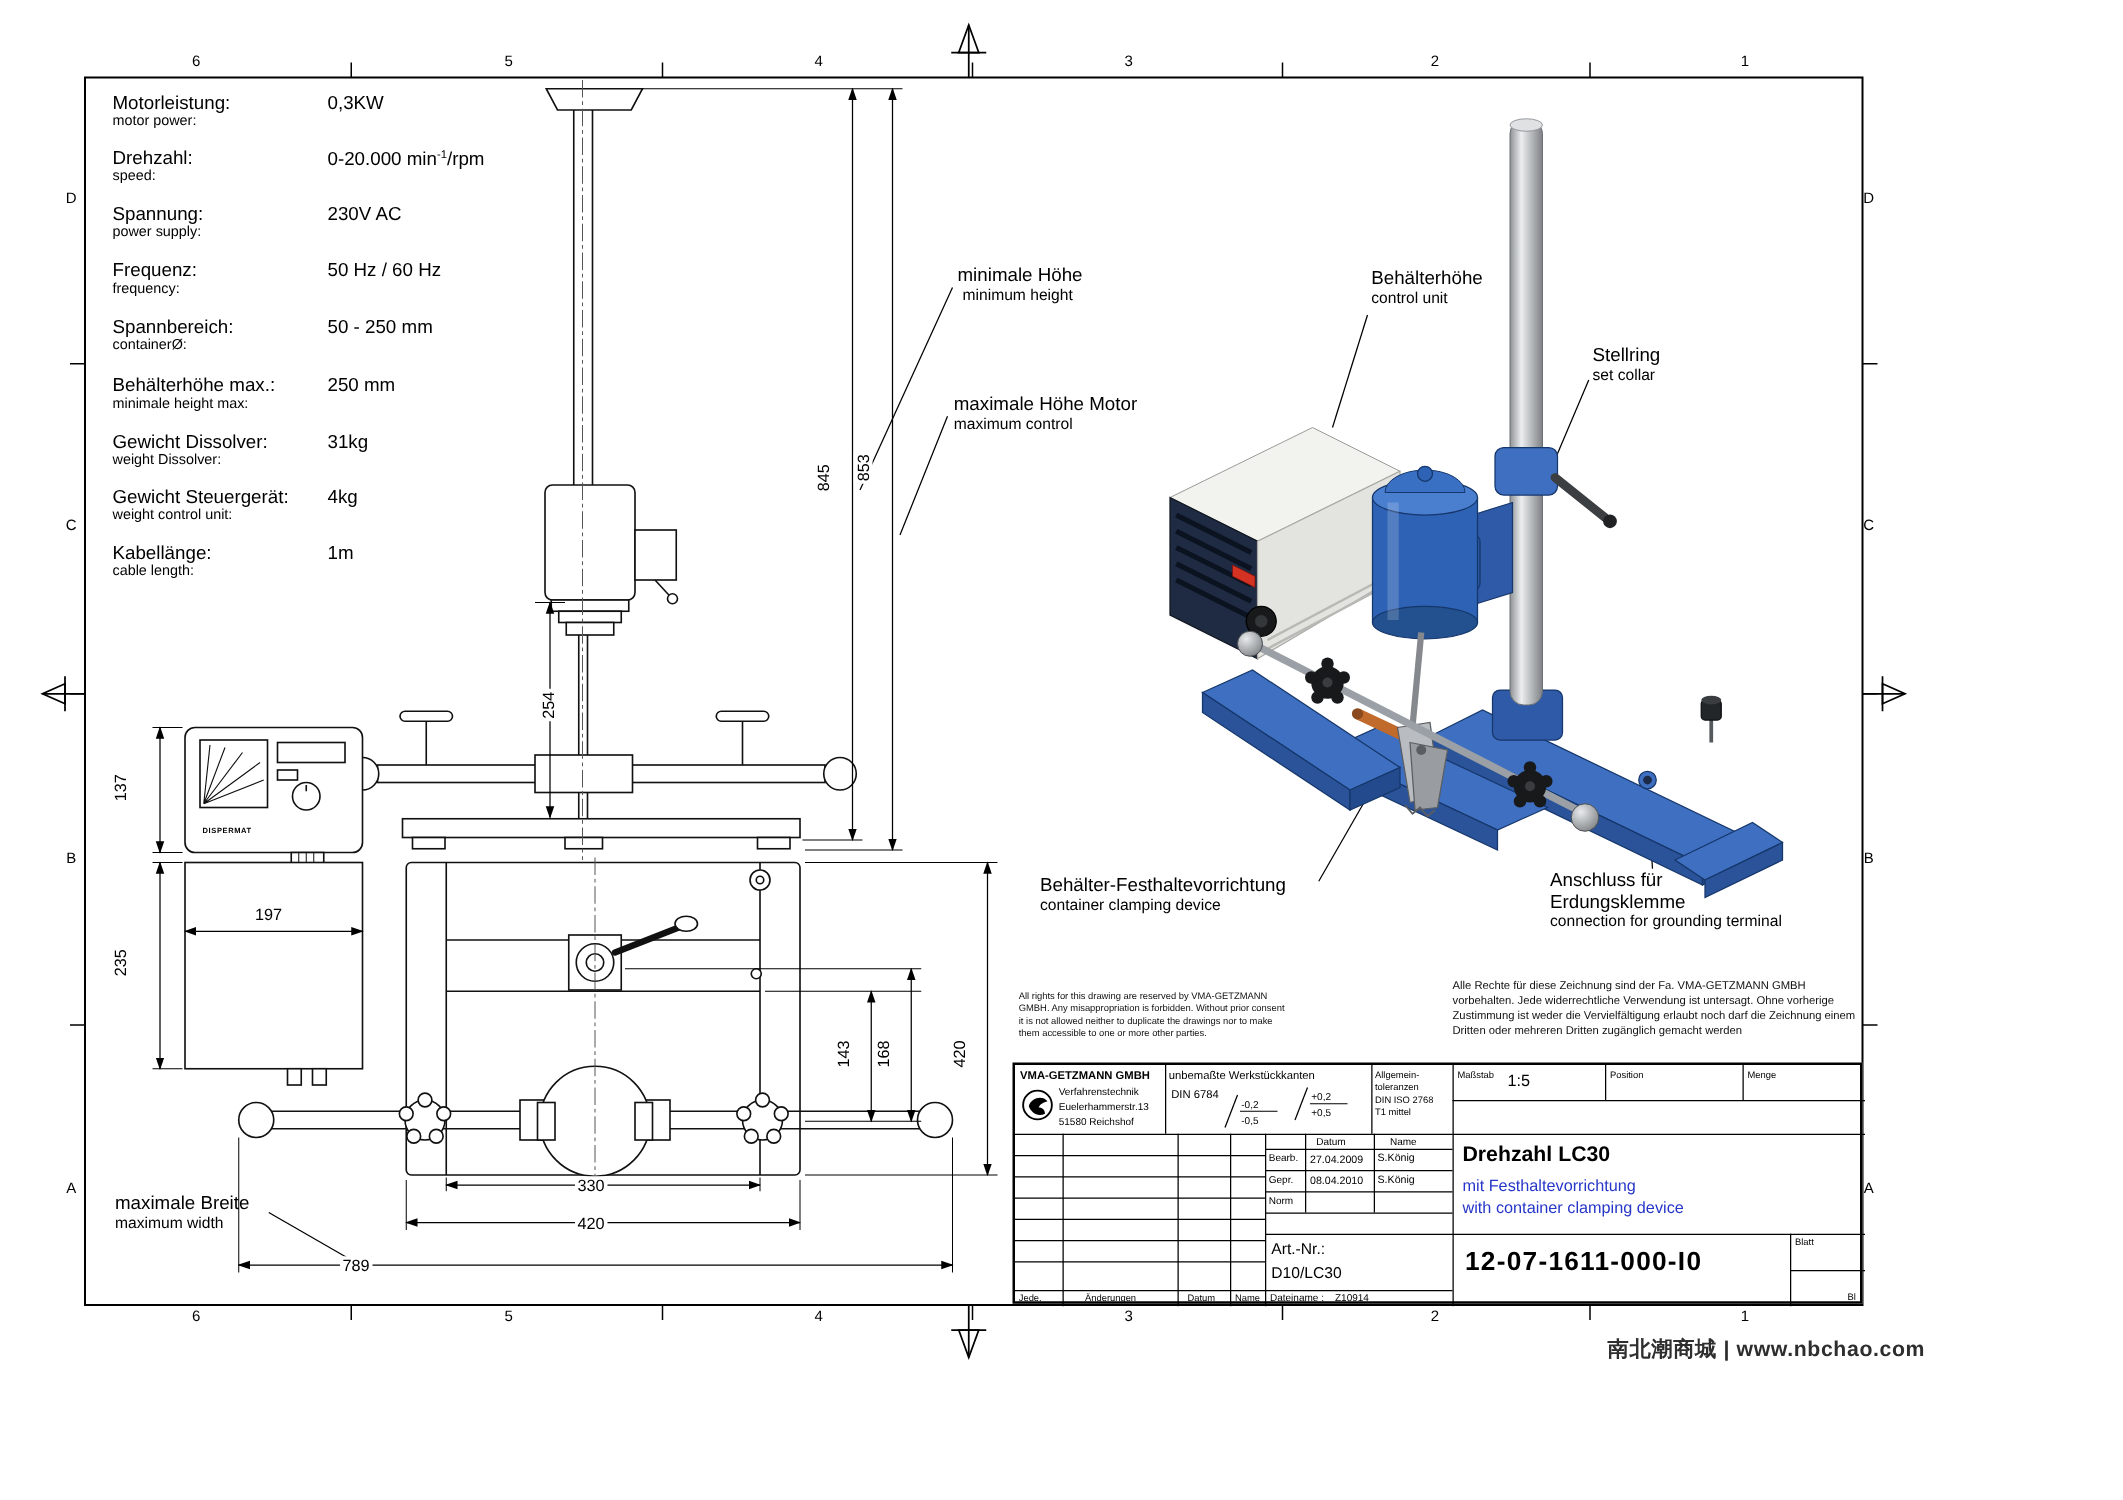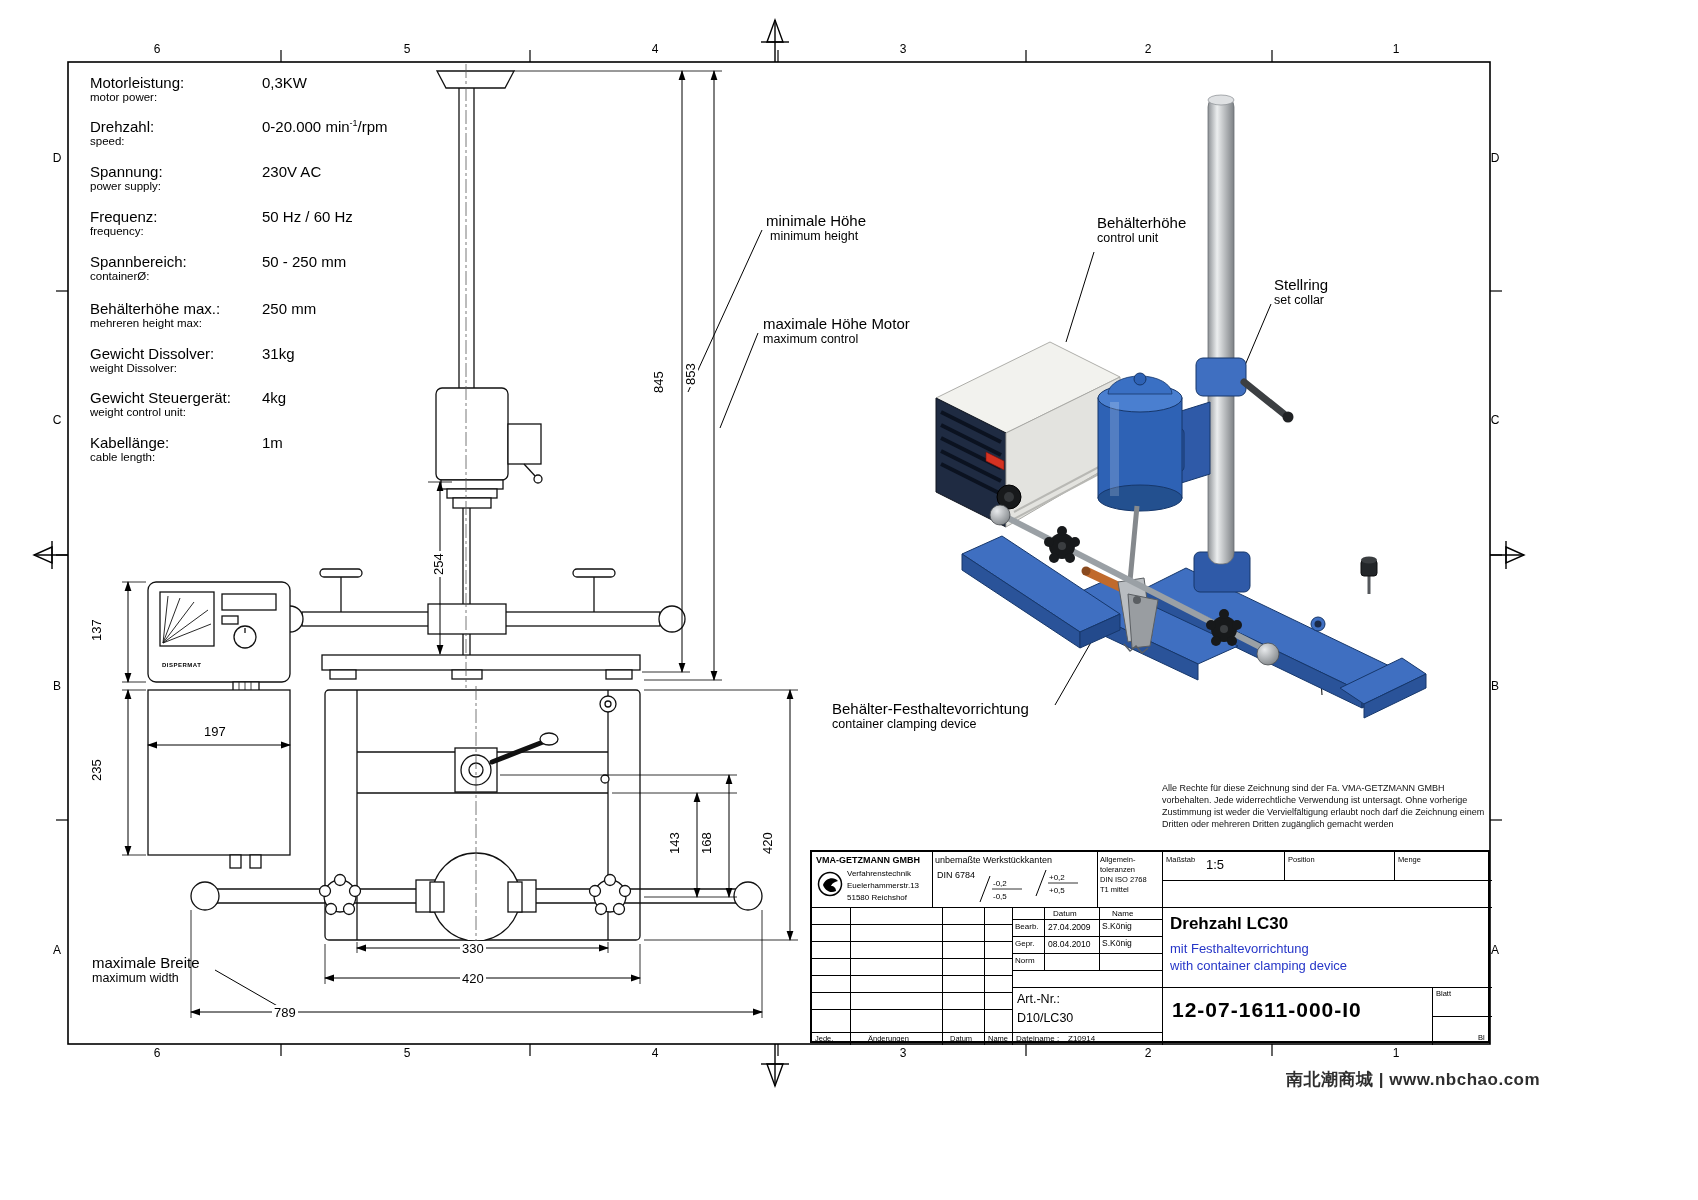--- a/index.html
+++ b/index.html
@@ -353,21 +353,21 @@
       <div class="en">frequency:</div>
     </div>
 <div class="abs val" style="left:262px;top:208px">50 Hz / 60 Hz</div>
 <div class="abs" style="left:90px;top:253px">
       <div class="de">Spannbereich:</div>
       <div class="en">containerØ:</div>
     </div>
 <div class="abs val" style="left:262px;top:253px">50 - 250 mm</div>
 <div class="abs" style="left:90px;top:300px">
       <div class="de">Behälterhöhe max.:</div>
-      <div class="en">mehreren height max:</div>
+      <div class="en">minimale height max:</div>
     </div>
 <div class="abs val" style="left:262px;top:300px">250 mm</div>
 <div class="abs" style="left:90px;top:345px">
       <div class="de">Gewicht Dissolver:</div>
       <div class="en">weight Dissolver:</div>
     </div>
 <div class="abs val" style="left:262px;top:345px">31kg</div>
 <div class="abs" style="left:90px;top:389px">
       <div class="de">Gewicht Steuergerät:</div>
       <div class="en">weight control unit:</div>
@@ -407,25 +407,31 @@
       <div class="c-en">control unit</div>
     </div>
 <div class="abs" style="left:1274px;top:276px">
       <div class="c-de">Stellring</div>
       <div class="c-en">set collar</div>
     </div>
 <div class="abs" style="left:832px;top:700px">
       <div class="c-de">Behälter-Festhaltevorrichtung</div>
       <div class="c-en">container clamping device</div>
     </div>
+<div class="abs" style="left:1240px;top:696px">
+      <div class="c-de">Anschluss für</div>
+      <div class="c-de">Erdungsklemme</div>
+      <div class="c-en">connection for grounding terminal</div>
+    </div>
 <div class="abs" style="left:92px;top:954px">
       <div class="c-de">maximale Breite</div>
       <div class="c-en">maximum width</div>
     </div>
 
+<div class="abs legal" style="left:815px;top:792px;width:215px">All rights for this drawing are reserved by VMA-GETZMANN GMBH. Any misappropriation is forbidden. Without prior consent it is not allowed neither to duplicate the drawings nor to make them accessible to one or more other parties.</div>
 <div class="abs legal deu" style="left:1162px;top:783px;width:332px">Alle Rechte für diese Zeichnung sind der Fa. VMA-GETZMANN GMBH vorbehalten. Jede widerrechtliche Verwendung ist untersagt. Ohne vorherige Zustimmung ist weder die Vervielfältigung erlaubt noch darf die Zeichnung einem Dritten oder mehreren Dritten zugänglich gemacht werden</div>
 
 <div class="tb">
 
   <div class="vl" style="left:120px;top:0;height:55px"></div>
   <div class="vl" style="left:285px;top:0;height:55px"></div>
   <div class="vl" style="left:350px;top:0;height:193px"></div>
   <div class="vl" style="left:38px;top:55px;height:138px"></div>
   <div class="vl" style="left:130px;top:55px;height:138px"></div>
   <div class="vl" style="left:172px;top:55px;height:138px"></div>

